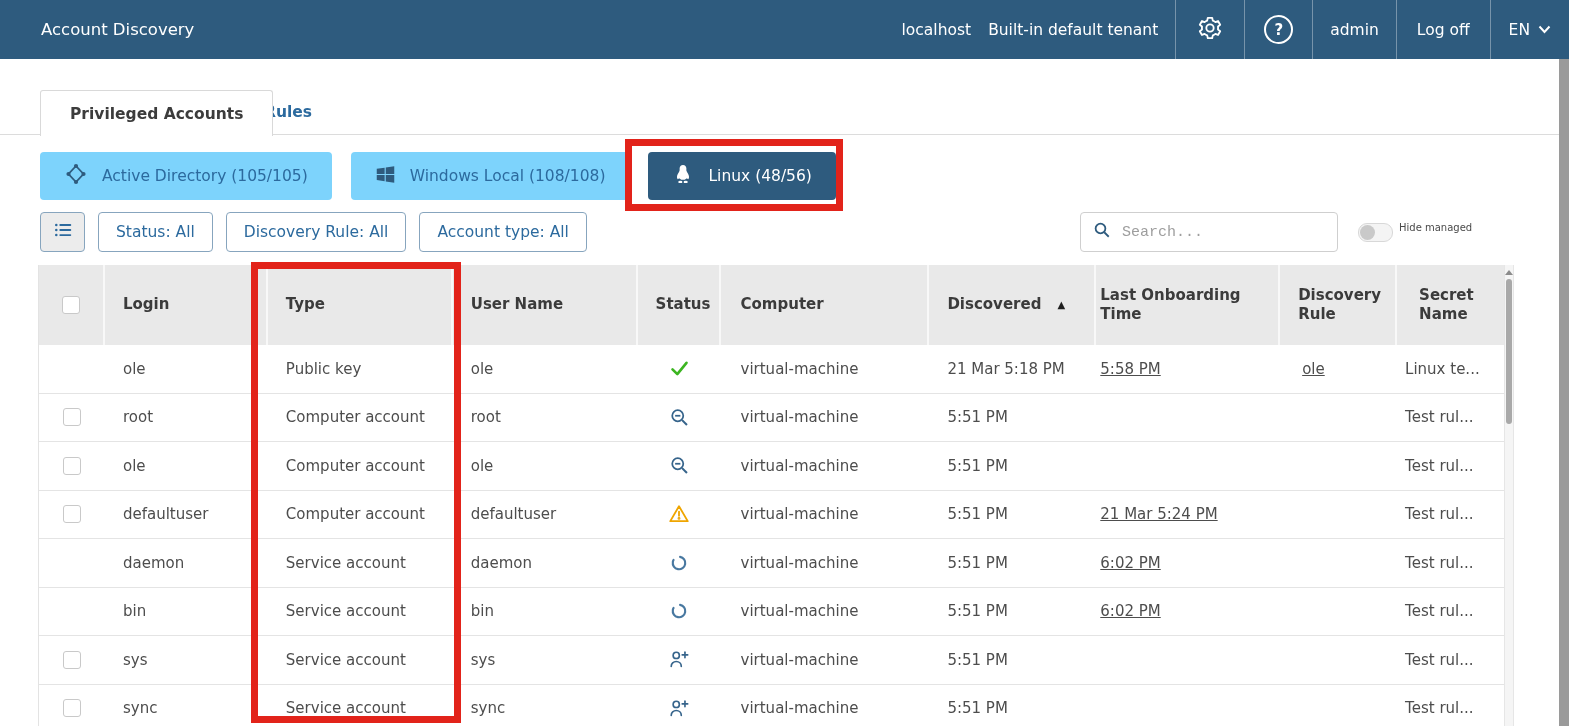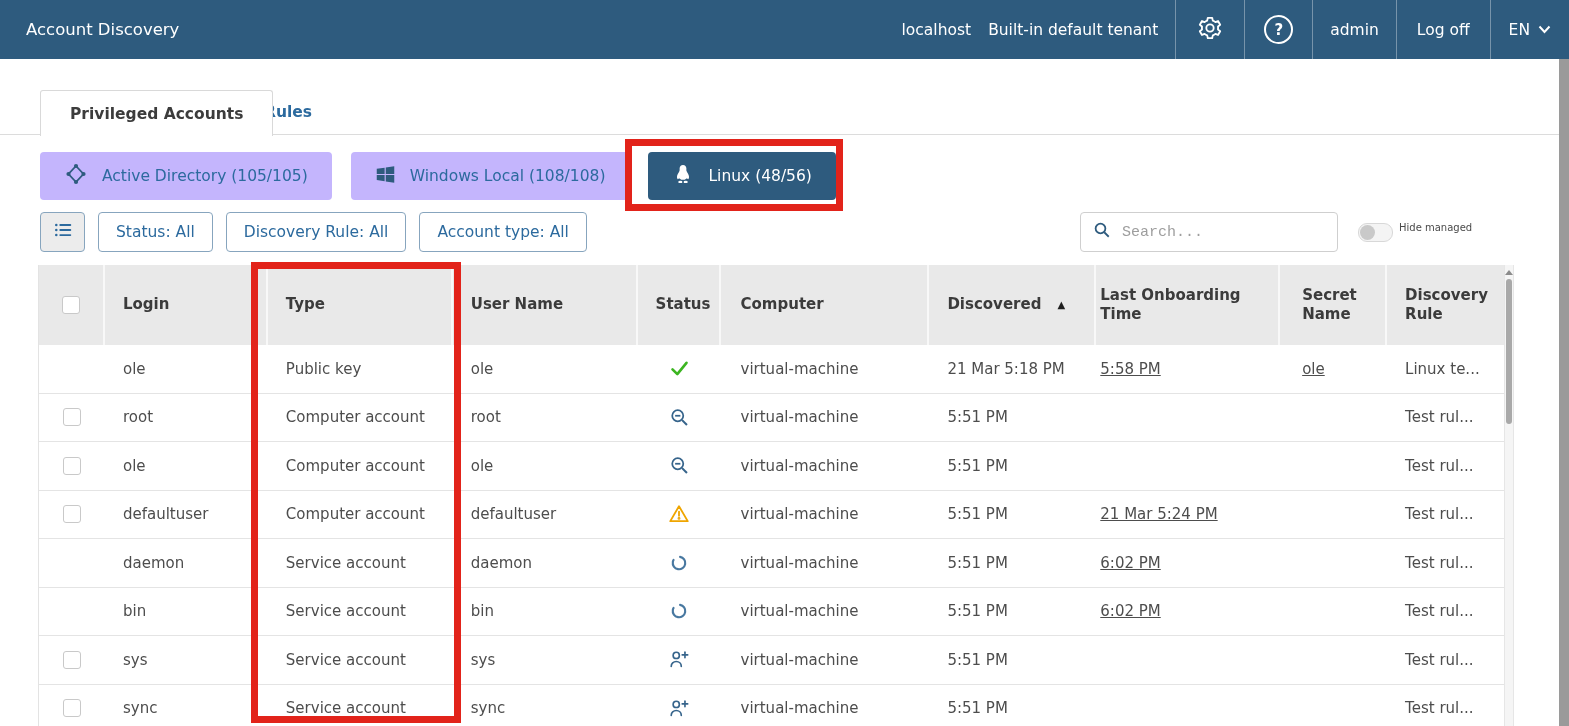--- a/index.html
+++ b/index.html
@@ -2,41 +2,41 @@
 <html><head>
 <meta charset="utf-8">
 <style>
   html,body{margin:0;padding:0;background:#fff;}
   #app{position:relative;width:1569px;height:726px;overflow:hidden;background:#fff;
        font-family:"DejaVu Sans","Liberation Sans",sans-serif;color:#4d4d4d;}
 
   
   .topbar{position:absolute;left:0;top:0;width:100%;height:59px;background:#2e5b7e;
           display:flex;align-items:stretch;justify-content:space-between;z-index:3;}
-  .topbar-title{color:#fff;font-size:16.5px;padding-left:26px;display:flex;align-items:center;}
+  .topbar-title{color:#fff;font-size:16.5px;padding-left:41px;display:flex;align-items:center;}
   .topbar-right{display:flex;align-items:stretch;color:#fff;font-size:15.5px;}
   .tb-item{display:flex;align-items:center;padding:0 17px;}
   .tb-sep{width:1px;background:rgba(255,255,255,.35);}
   .help-circle{width:25px;height:25px;border:2px solid #fff;border-radius:50%;
                display:flex;align-items:center;justify-content:center;font-size:15px;font-weight:bold;}
   .chev{margin-left:8px;display:flex;align-items:center;}
 
   
   .tabs-line{position:absolute;left:0;top:134px;width:100%;height:1px;background:#dcdcdc;}
   .tab-active{position:absolute;left:40px;top:90px;height:45px;background:#fff;
               border:1px solid #d9d9d9;border-bottom:none;border-radius:3px 3px 0 0;
               display:flex;align-items:center;padding:0 29px;font-size:15.5px;font-weight:600;
               color:#3c3c3c;z-index:2;}
   .tab-rules{position:absolute;left:260px;top:90px;height:44px;display:flex;align-items:center;
              font-size:15.5px;font-weight:600;color:#2c6a9e;cursor:pointer;padding:0 4px;}
 
   
   .sources{position:absolute;left:40px;top:152px;display:flex;gap:19px;}
   .src-btn{height:48px;display:inline-flex;align-items:center;gap:14px;padding:0 24px;
-           background:#c4b5fd;border:none;border-radius:4px;font-size:15.5px;color:#2c6a9e;
+           background:#7dd3fc;border:none;border-radius:4px;font-size:15.5px;color:#2c6a9e;
            font-family:inherit;cursor:pointer;}
   .src-btn.selected{background:#2e5b7e;color:#fff;}
 
   
   .filters{position:absolute;left:40px;top:212px;display:flex;gap:13px;}
   .filter-btn{height:40px;display:inline-flex;align-items:center;padding:8px 17px;background:#fff;
               border:1px solid #87a5be;border-radius:4px;font-size:15.5px;color:#2c6a9e;
               font-family:inherit;cursor:pointer;box-sizing:border-box;}
   .list-btn{width:45px;justify-content:center;background:#ececec;padding:0;}
   .search-box{position:absolute;left:1080px;top:212px;width:258px;height:40px;border:1px solid #cfcfcf;
@@ -218,22 +218,22 @@
       <div class="hcell w-login">Login</div>
       <div class="hcell w-type">Type</div>
       <div class="hcell w-user">User Name</div>
       <div class="hcell w-status">Status</div>
       <div class="hcell w-comp">Computer</div>
       <div class="hcell w-disc">
         <span>Discovered</span>
         <span class="sort-asc">▲</span>
       </div>
       <div class="hcell w-onb">Last Onboarding Time</div>
+      <div class="hcell w-rule">Discovery Rule</div>
       <div class="hcell w-secret">Secret Name</div>
-      <div class="hcell w-rule">Discovery Rule</div>
     </div>
     <div id="table-body">
         <div class="trow">
           <div class="cell w-cb"></div>
           <div class="cell w-login">ole</div>
           <div class="cell w-type">Public key</div>
           <div class="cell w-user">ole</div>
           <div class="cell w-status">
             <span class="sicon">
               <svg width="21" height="21" viewBox="0 0 24 24" fill="none" stroke="#3cb521" stroke-width="3" stroke-linecap="round" stroke-linejoin="round">

